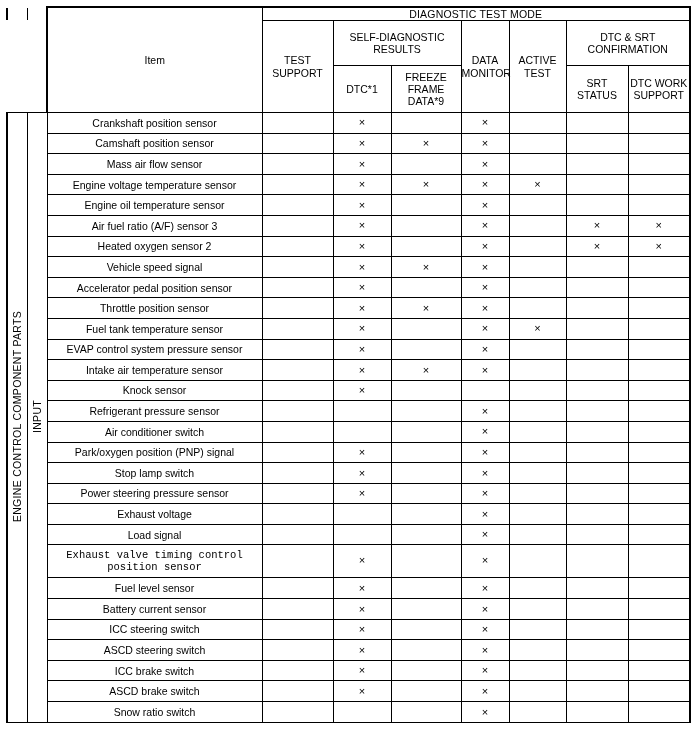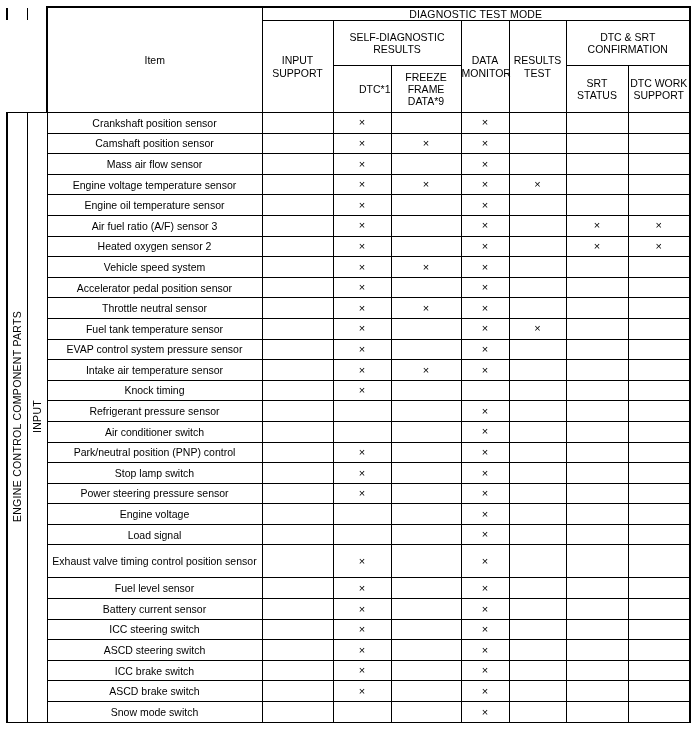--- a/index.html
+++ b/index.html
@@ -78,20 +78,21 @@
     line-height: 1.25;
   }
   .mark {
     font-size: 11px;
   }
   .r {
     height: 20.6px;
   }
   .r2 {
     height: 33px;
+    font-family: Liberation Mono, monospace;
   }
   
   col.c-side { width: 20px; }
   col.c-side2 { width: 20px; }
   col.c-item { width: 215px; }
   col.c-ws { width: 71px; }
   col.c-dtc { width: 58px; }
   col.c-ffd { width: 70px; }
   col.c-dm { width: 48px; }
   col.c-at { width: 57px; }
@@ -118,30 +119,30 @@
     <thead>
       <tr>
         <td class="outer-left" style="border-top:2px solid #fff;border-left:2px solid #fff;border-bottom:2px solid #fff;"></td>
         <td style="border:none;"></td>
         <td rowspan="3" class="hdr item-head outer-top outer-left">Item</td>
         <td colspan="7" class="hdr hdr-big outer-top outer-right">DIAGNOSTIC TEST MODE</td>
       </tr>
       <tr>
         <td style="border:none;"></td>
         <td style="border:none;"></td>
-        <td rowspan="2" class="hdr">INPUT SUPPORT</td>
+        <td rowspan="2" class="hdr">TEST SUPPORT</td>
         <td colspan="2" class="hdr">SELF-DIAGNOSTIC RESULTS</td>
         <td rowspan="2" class="hdr">DATA MONITOR</td>
-        <td rowspan="2" class="hdr">RESULTS TEST</td>
+        <td rowspan="2" class="hdr">ACTIVE TEST</td>
         <td colspan="2" class="hdr outer-right">DTC &amp; SRT CONFIRMATION</td>
       </tr>
       <tr>
         <td style="border:none;"></td>
         <td style="border:none;"></td>
-        <td class="hdr" style="height:46px;text-align:right;">DTC*1</td>
+        <td class="hdr" style="height:46px;">DTC*1</td>
         <td class="hdr">FREEZE FRAME DATA*9</td>
         <td class="hdr">SRT STATUS</td>
         <td class="hdr outer-right">DTC WORK SUPPORT</td>
       </tr>
     </thead>
     <tbody>
       <tr class="r">
         <td class="vert outer-left" rowspan="29"><span class="vtext">ENGINE CONTROL COMPONENT PARTS</span></td>
         <td class="vert" rowspan="29"><span class="vtext">INPUT</span></td>
         <td class="rowlabel">Crankshaft position sensor</td>
@@ -207,41 +208,41 @@
         <td class="rowlabel">Heated oxygen sensor 2</td>
         <td class="mark"></td>
         <td class="mark">×</td>
         <td class="mark"></td>
         <td class="mark">×</td>
         <td class="mark"></td>
         <td class="mark">×</td>
         <td class="mark outer-right">×</td>
       </tr>
       <tr class="r">
-        <td class="rowlabel">Vehicle speed system</td>
+        <td class="rowlabel">Vehicle speed signal</td>
         <td class="mark"></td>
         <td class="mark">×</td>
         <td class="mark">×</td>
         <td class="mark">×</td>
         <td class="mark"></td>
         <td class="mark"></td>
         <td class="mark outer-right"></td>
       </tr>
       <tr class="r">
         <td class="rowlabel">Accelerator pedal position sensor</td>
         <td class="mark"></td>
         <td class="mark">×</td>
         <td class="mark"></td>
         <td class="mark">×</td>
         <td class="mark"></td>
         <td class="mark"></td>
         <td class="mark outer-right"></td>
       </tr>
       <tr class="r">
-        <td class="rowlabel">Throttle neutral sensor</td>
+        <td class="rowlabel">Throttle position sensor</td>
         <td class="mark"></td>
         <td class="mark">×</td>
         <td class="mark">×</td>
         <td class="mark">×</td>
         <td class="mark"></td>
         <td class="mark"></td>
         <td class="mark outer-right"></td>
       </tr>
       <tr class="r">
         <td class="rowlabel">Fuel tank temperature sensor</td>
@@ -267,21 +268,21 @@
         <td class="rowlabel">Intake air temperature sensor</td>
         <td class="mark"></td>
         <td class="mark">×</td>
         <td class="mark">×</td>
         <td class="mark">×</td>
         <td class="mark"></td>
         <td class="mark"></td>
         <td class="mark outer-right"></td>
       </tr>
       <tr class="r">
-        <td class="rowlabel">Knock timing</td>
+        <td class="rowlabel">Knock sensor</td>
         <td class="mark"></td>
         <td class="mark">×</td>
         <td class="mark"></td>
         <td class="mark"></td>
         <td class="mark"></td>
         <td class="mark"></td>
         <td class="mark outer-right"></td>
       </tr>
       <tr class="r">
         <td class="rowlabel">Refrigerant pressure sensor</td>
@@ -297,21 +298,21 @@
         <td class="rowlabel">Air conditioner switch</td>
         <td class="mark"></td>
         <td class="mark"></td>
         <td class="mark"></td>
         <td class="mark">×</td>
         <td class="mark"></td>
         <td class="mark"></td>
         <td class="mark outer-right"></td>
       </tr>
       <tr class="r">
-        <td class="rowlabel">Park/neutral position (PNP) control</td>
+        <td class="rowlabel">Park/oxygen position (PNP) signal</td>
         <td class="mark"></td>
         <td class="mark">×</td>
         <td class="mark"></td>
         <td class="mark">×</td>
         <td class="mark"></td>
         <td class="mark"></td>
         <td class="mark outer-right"></td>
       </tr>
       <tr class="r">
         <td class="rowlabel">Stop lamp switch</td>
@@ -327,21 +328,21 @@
         <td class="rowlabel">Power steering pressure sensor</td>
         <td class="mark"></td>
         <td class="mark">×</td>
         <td class="mark"></td>
         <td class="mark">×</td>
         <td class="mark"></td>
         <td class="mark"></td>
         <td class="mark outer-right"></td>
       </tr>
       <tr class="r">
-        <td class="rowlabel">Engine voltage</td>
+        <td class="rowlabel">Exhaust voltage</td>
         <td class="mark"></td>
         <td class="mark"></td>
         <td class="mark"></td>
         <td class="mark">×</td>
         <td class="mark"></td>
         <td class="mark"></td>
         <td class="mark outer-right"></td>
       </tr>
       <tr class="r">
         <td class="rowlabel">Load signal</td>
@@ -417,21 +418,21 @@
         <td class="rowlabel">ASCD brake switch</td>
         <td class="mark"></td>
         <td class="mark">×</td>
         <td class="mark"></td>
         <td class="mark">×</td>
         <td class="mark"></td>
         <td class="mark"></td>
         <td class="mark outer-right"></td>
       </tr>
       <tr class="r">
-        <td class="rowlabel">Snow mode switch</td>
+        <td class="rowlabel">Snow ratio switch</td>
         <td class="mark"></td>
         <td class="mark"></td>
         <td class="mark"></td>
         <td class="mark">×</td>
         <td class="mark"></td>
         <td class="mark"></td>
         <td class="mark outer-right"></td>
       </tr>
     </tbody>
   </table>

